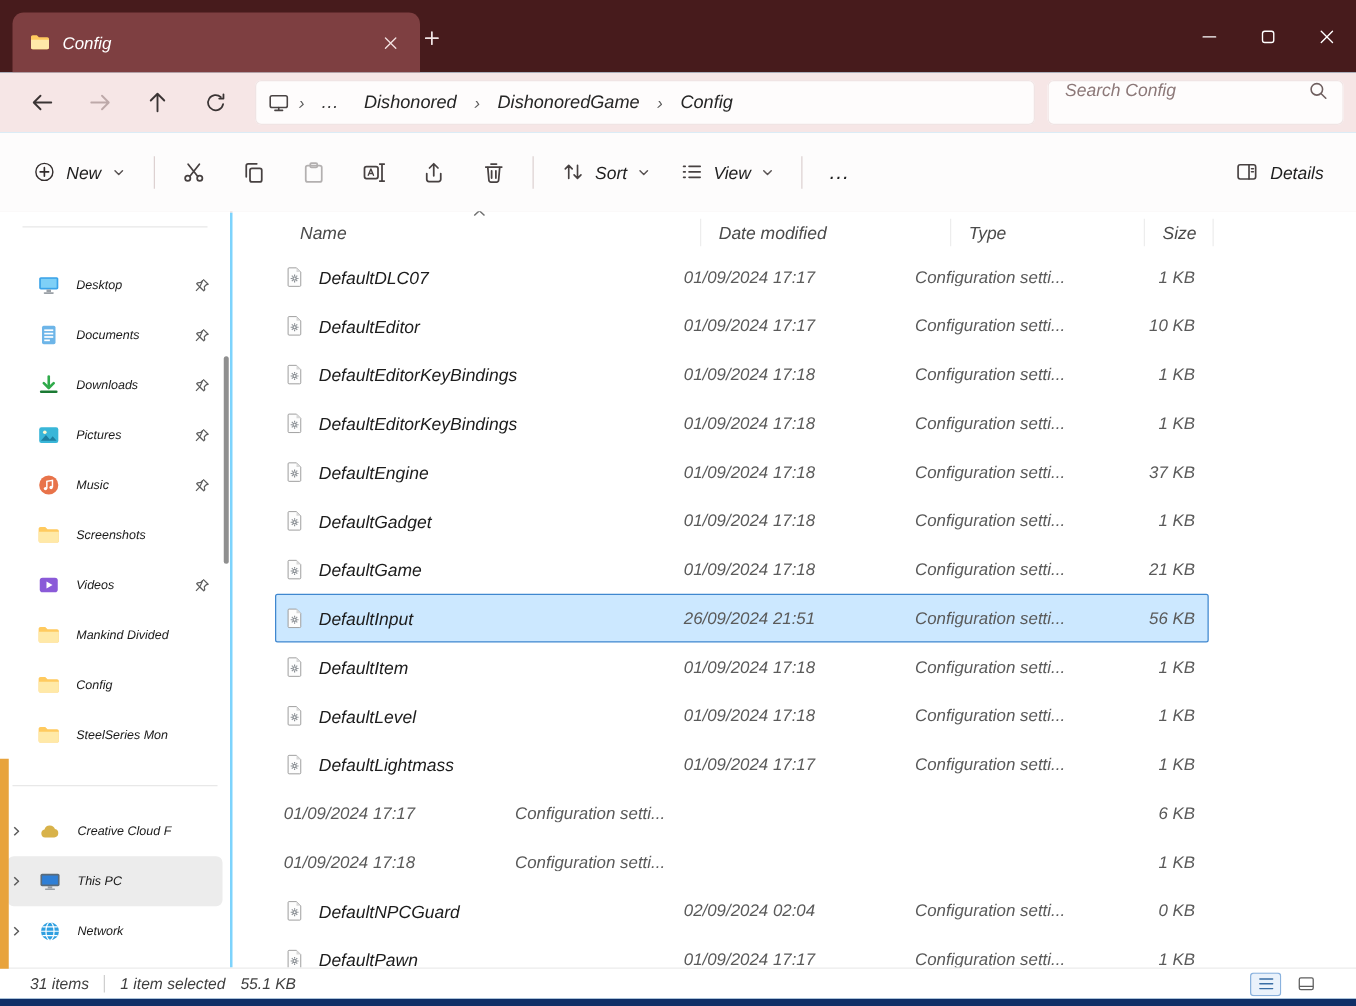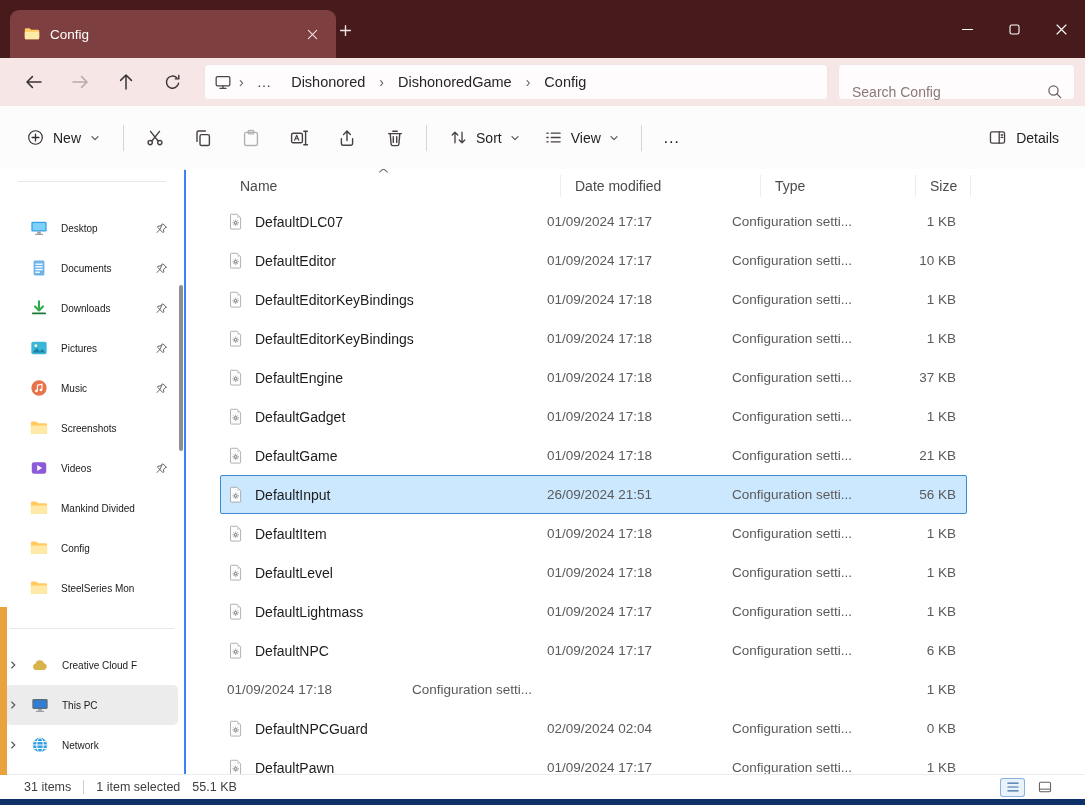--- a/index.html
+++ b/index.html
@@ -1,38 +1,38 @@
 <!DOCTYPE html>
 <html style="--titlebar-bg: #471b1c; --tab-bg: #7e3f41; --addressbar-bg: #f6e6e6; --selection-bg: #cce8ff; --selection-border: #3f87cf; --bottom-strip: #0f2f67; --left-strip: #e8a33c; --folder-yellow: #ffca5f;"><head>
 <meta charset="utf-8">
 <style>
   html,body{margin:0;padding:0;}
   body{font-family:"Liberation Sans","DejaVu Sans",sans-serif;background:#1a1a1a;}
-  #app{position:relative;width:1085px;height:805px;background:#3b82f6;overflow:hidden;}
+  #app{position:relative;width:1085px;height:805px;background:#7dd3fc;overflow:hidden;font-style:italic;}
 
   
   .titlebar{position:absolute;top:0;left:0;right:0;height:58px;background:var(--titlebar-bg);}
   .tab{position:absolute;left:10px;top:10px;width:302px;height:48px;background:var(--tab-bg);
        border-radius:9px 9px 0 0;display:flex;align-items:center;gap:10px;padding:0 10px 0 14px;cursor:default;}
   .tab-title{color:#fff;font-size:13.5px;}
   .tab-close{margin-left:auto;width:28px;height:28px;border-radius:5px;display:flex;align-items:center;justify-content:center;}
   .newtab-btn{position:absolute;left:330px;top:15px;width:30px;height:30px;display:flex;align-items:center;justify-content:center;border-radius:5px;}
   .win-controls{position:absolute;right:0;top:0;height:58px;display:flex;}
   .wc{width:47px;height:100%;display:flex;align-items:center;justify-content:center;}
 
   
   .addressbar{position:absolute;top:58px;left:0;right:0;height:48px;background:var(--addressbar-bg);display:flex;align-items:center;}
   .nav-buttons{display:flex;align-items:center;gap:14px;padding:0 16px 0 18px;}
   .nav-btn{width:32px;height:32px;border-radius:5px;display:flex;align-items:center;justify-content:center;}
   .breadcrumb-bar{flex:1;height:36px;background:#fefcfc;border-radius:5px;display:flex;align-items:center;
        padding:0 10px;gap:6px;font-size:14.5px;color:#262626;margin-right:10px;box-shadow:inset 0 0 0 1px #f0e4e4;}
   .crumb{padding:3px 7px;border-radius:4px;white-space:nowrap;}
   .crumb-sep{color:#5c5c5c;font-size:14px;padding:0 1px;}
   .crumb-overflow{padding:0 6px;color:#3c3c3c;letter-spacing:1px;}
-  .searchbox{width:237px;height:36px;background:#fefcfc;border-radius:5px;margin-right:10px;display:flex;align-items:flex-end;box-shadow:inset 0 0 0 1px #f0e4e4;}
+  .searchbox{width:237px;height:36px;background:#fefcfc;border-radius:5px;margin-right:10px;display:flex;align-items:flex-start;box-shadow:inset 0 0 0 1px #f0e4e4;}
   .searchbox input{flex:1;min-width:0;border:0;outline:0;background:transparent;font:inherit;font-size:14px;color:#3a3a3a;padding:0 6px 0 14px;}
   .searchbox input::placeholder{color:#8c7878;}
   .search-icon{padding-right:12px;display:flex;}
 
   
   .toolbar{position:absolute;top:106px;left:0;right:0;height:63px;background:#fdfcfc;border-bottom:1px solid #e9e0e0;
        display:flex;align-items:center;padding:0 14px;}
   .tb-new{display:flex;align-items:center;gap:9px;height:38px;padding:0 13px;border-radius:5px;font-size:14px;color:#1f1f1f;}
   .tb-divider{width:1px;height:26px;background:#ddd1d1;margin:0 10px;}
   #tb-icons{display:flex;align-items:center;gap:6px;}
@@ -673,32 +673,20 @@
                 <circle cx="10.2" cy="11.5" r="0.9" fill="#fdfdfd"></circle>
               </svg>
             </span>
             <span>DefaultLightmass</span>
           </div>
           <div class="fr-date">01/09/2024 17:17</div>
           <div class="fr-type">Configuration setti...</div>
           <div class="fr-size">1 KB</div>
         </div>
         <div class="file-row">
-          <div class="fr-name">
-            <span class="file-icon">
-              <svg width="17" height="17" viewBox="0 0 20 20">
-                <path d="M5 1.5h7l4 4V18a.9.9 0 0 1-.9.9H5a.9.9 0 0 1-.9-.9V2.4A.9.9 0 0 1 5 1.5z" fill="#fdfdfd" stroke="#9a9a9a" stroke-width="0.9"></path>
-                <path d="M12 1.5l4 4h-4z" fill="#d8d8d8"></path>
-                <circle cx="10.2" cy="11.5" r="2.2" fill="#8a8f94"></circle>
-                <path d="M10.2 7.8v1.3M10.2 13.9v1.3M6.5 11.5h1.3M12.6 11.5h1.3M7.6 8.9l.9.9M11.8 13.1l.9.9M12.7 8.9l-.9.9M8.5 13.1l-.9.9" stroke="#8a8f94" stroke-width="1.1"></path>
-                <circle cx="10.2" cy="11.5" r="0.9" fill="#fdfdfd"></circle>
-              </svg>
-            </span>
-            <span>DefaultNPC</span>
-          </div>
           <div class="fr-date">01/09/2024 17:17</div>
           <div class="fr-type">Configuration setti...</div>
           <div class="fr-size">6 KB</div>
         </div>
         <div class="file-row">
           <div class="fr-date">01/09/2024 17:18</div>
           <div class="fr-type">Configuration setti...</div>
           <div class="fr-size">1 KB</div>
         </div>
         <div class="file-row">

